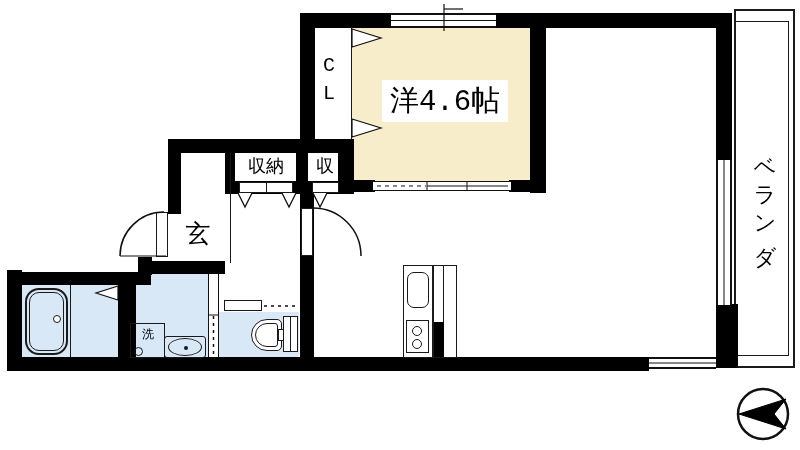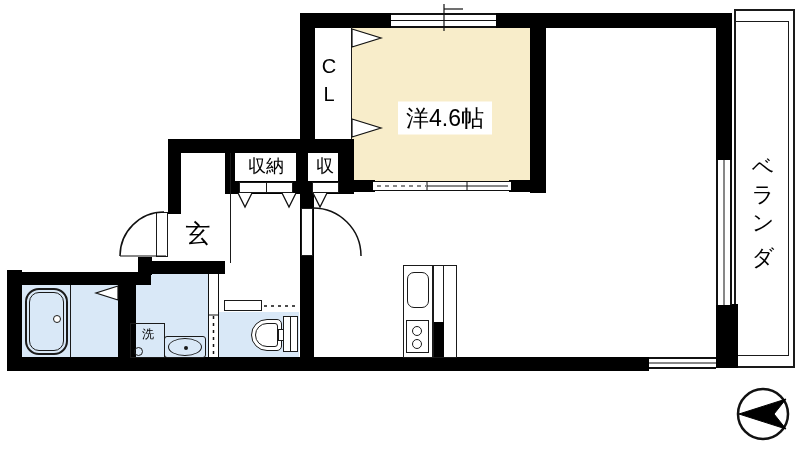--- a/index.html
+++ b/index.html
@@ -4,21 +4,21 @@
 <style>
   html,body{margin:0;padding:0;background:#fff;}
   #plan{position:relative;width:800px;height:450px;background:var(--color-background,#fff);
         font-family:"Liberation Sans","DejaVu Sans",sans-serif;overflow:hidden;}
   #plan *{box-sizing:border-box;}
   .wall{position:absolute;background:var(--color-wall,#000);}
   .room{position:absolute;}
   .fixture{position:absolute;border:1.5px solid var(--color-line,#111);background:#fff;}
   .thinline{position:absolute;background:var(--color-line,#111);}
   .band{position:absolute;background:#fff;}
-  .label{position:absolute;color:#000;white-space:nowrap;transform:translate(-50%,-50%);}
+  .label{position:absolute;color:#000;white-space:nowrap;transform:translate(-50%,-50%);font-family:Liberation Mono, monospace;}
   svg.overlay{position:absolute;left:0;top:0;pointer-events:none;}
 </style>
 </head>
 <body>
 
 <div id="plan">
 
   <div class="room" style="left:352px;top:27px;width:178px;height:154px;background:var(--color-bedroom_floor,#f8edca);"></div>
   <div class="room" style="left:22px;top:285px;width:96px;height:72px;background:var(--color-wet_area_floor,#d9e8f7);"></div>
   <div class="room" style="left:136px;top:274px;width:72px;height:83px;background:var(--color-wet_area_floor,#d9e8f7);"></div>
@@ -129,20 +129,20 @@
 
     <line x1="213.5" y1="316" x2="213.5" y2="356" stroke="#111" stroke-width="1.5" stroke-dasharray="3,4"></line>
     <line x1="208" y1="315" x2="219" y2="315" stroke="#111" stroke-width="1"></line>
 
     <line x1="264" y1="306" x2="297" y2="306" stroke="#111" stroke-width="1.5" stroke-dasharray="3,4"></line>
 
     <circle cx="763" cy="414" r="25" fill="#fff" stroke="#111" stroke-width="2.5"></circle>
     <polygon points="739,414 786,399 774,414 786,429" fill="#000" stroke="#000" stroke-width="1"></polygon>
   </svg>
 
-  <div class="label" style="left:445px;top:118px;font-size:23px;background:#fff;padding:1px 8px;">洋4.6帖</div>
+  <div class="label" style="left:445px;top:101px;font-size:29px;background:#fff;padding:1px 8px;">洋4.6帖</div>
   <div class="label" style="left:763px;top:200px;font-size:22px;writing-mode:vertical-rl;letter-spacing:4px;white-space:nowrap;">ベランダ</div>
   <div class="label" style="left:198px;top:233px;font-size:25px;">玄</div>
   <div class="label" style="left:329px;top:80px;font-size:20px;width:15px;word-break:break-all;white-space:normal;line-height:1.4;text-align:center;">CL</div>
   <div class="label" style="left:266px;top:166px;font-size:18px;">収納</div>
   <div class="label" style="left:325px;top:166px;font-size:18px;">収</div>
   <div class="label" style="left:148px;top:334px;font-size:12px;">洗</div>
 </div>
 
 </body></html>

